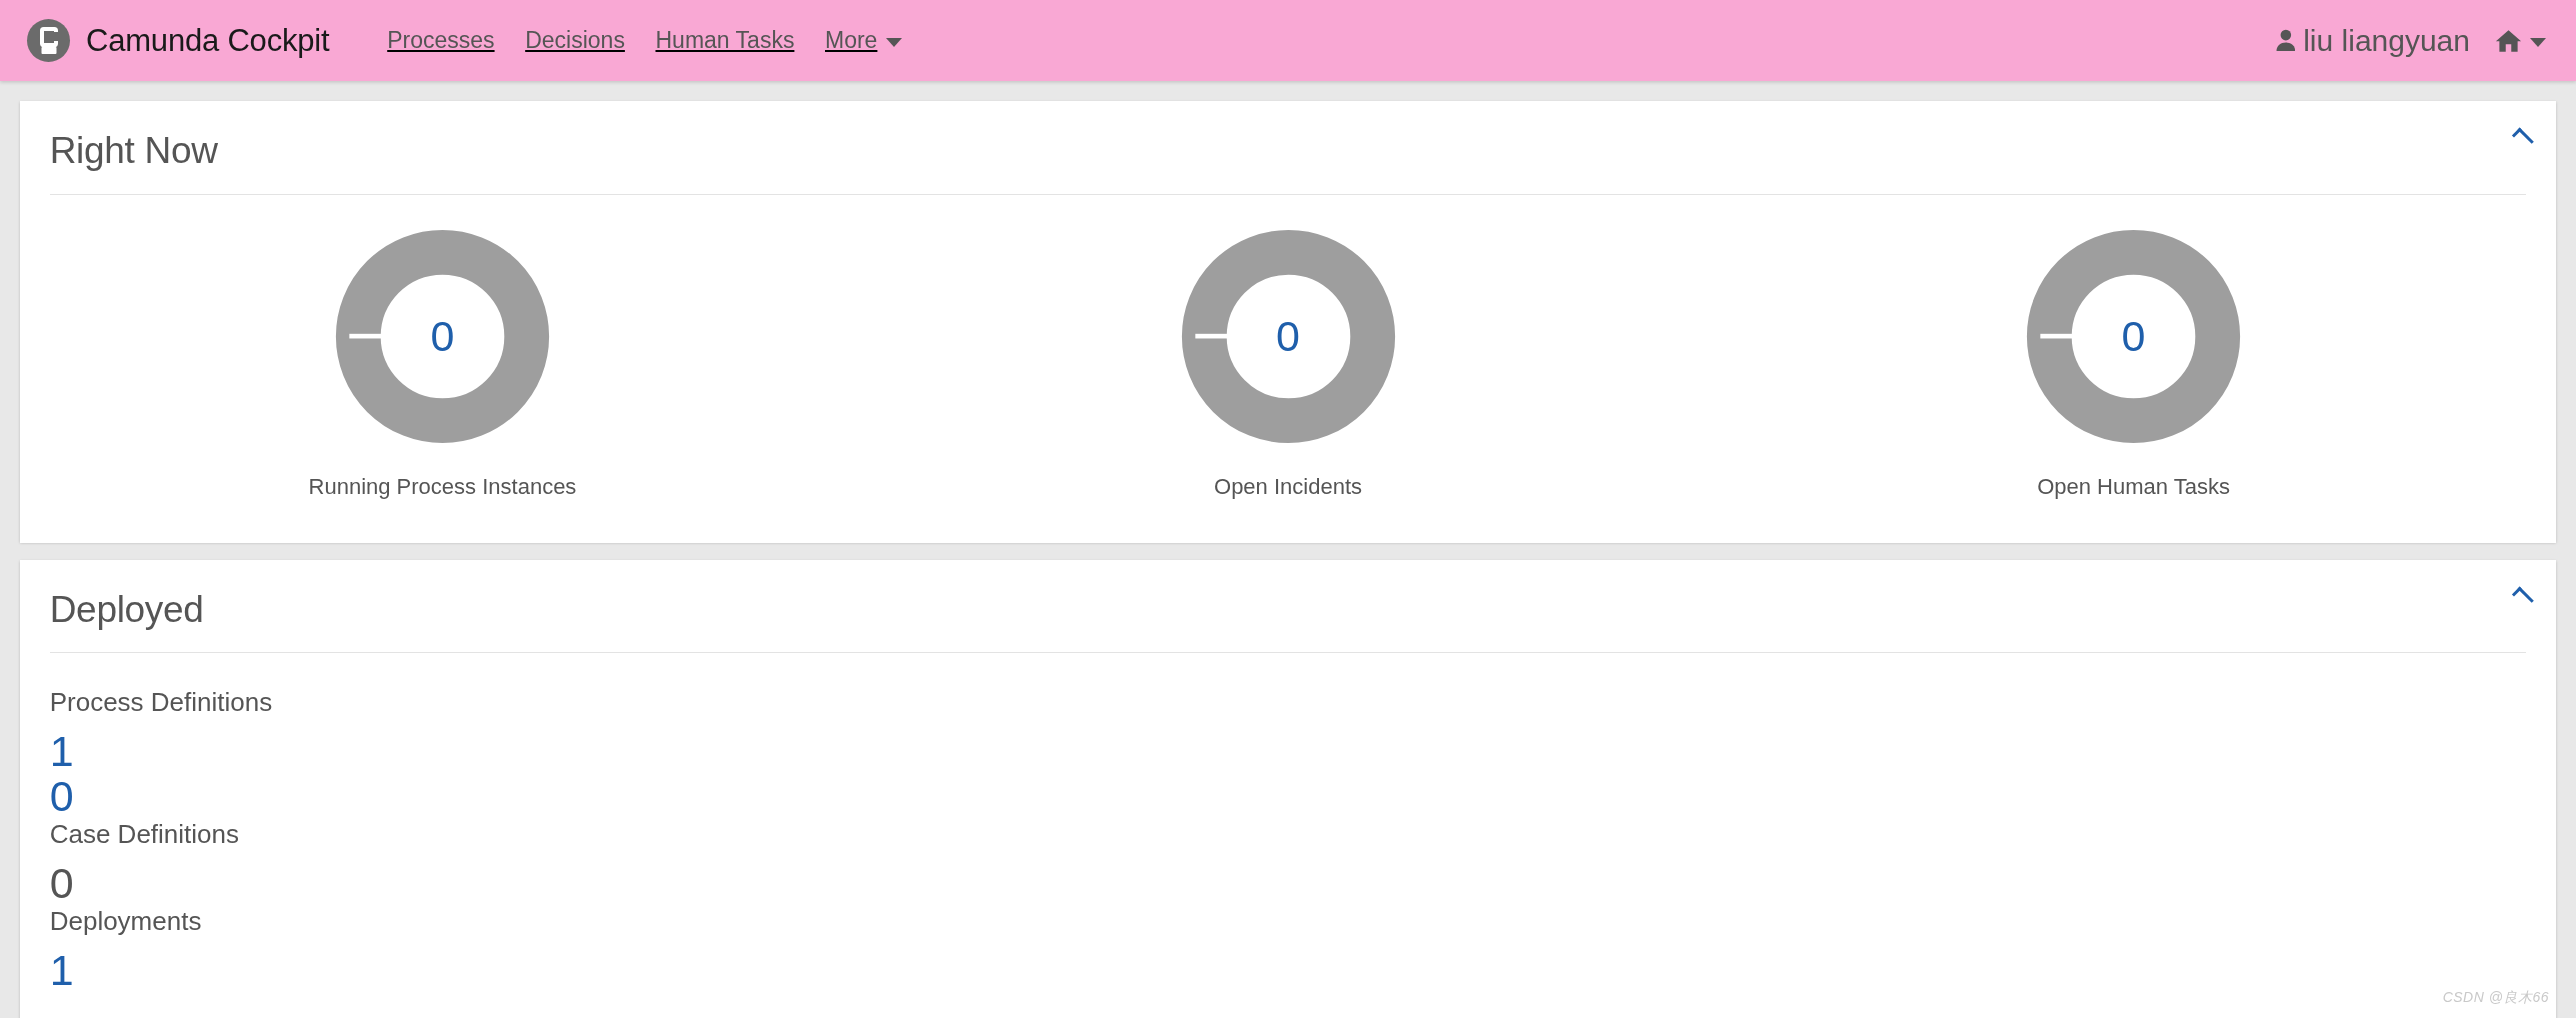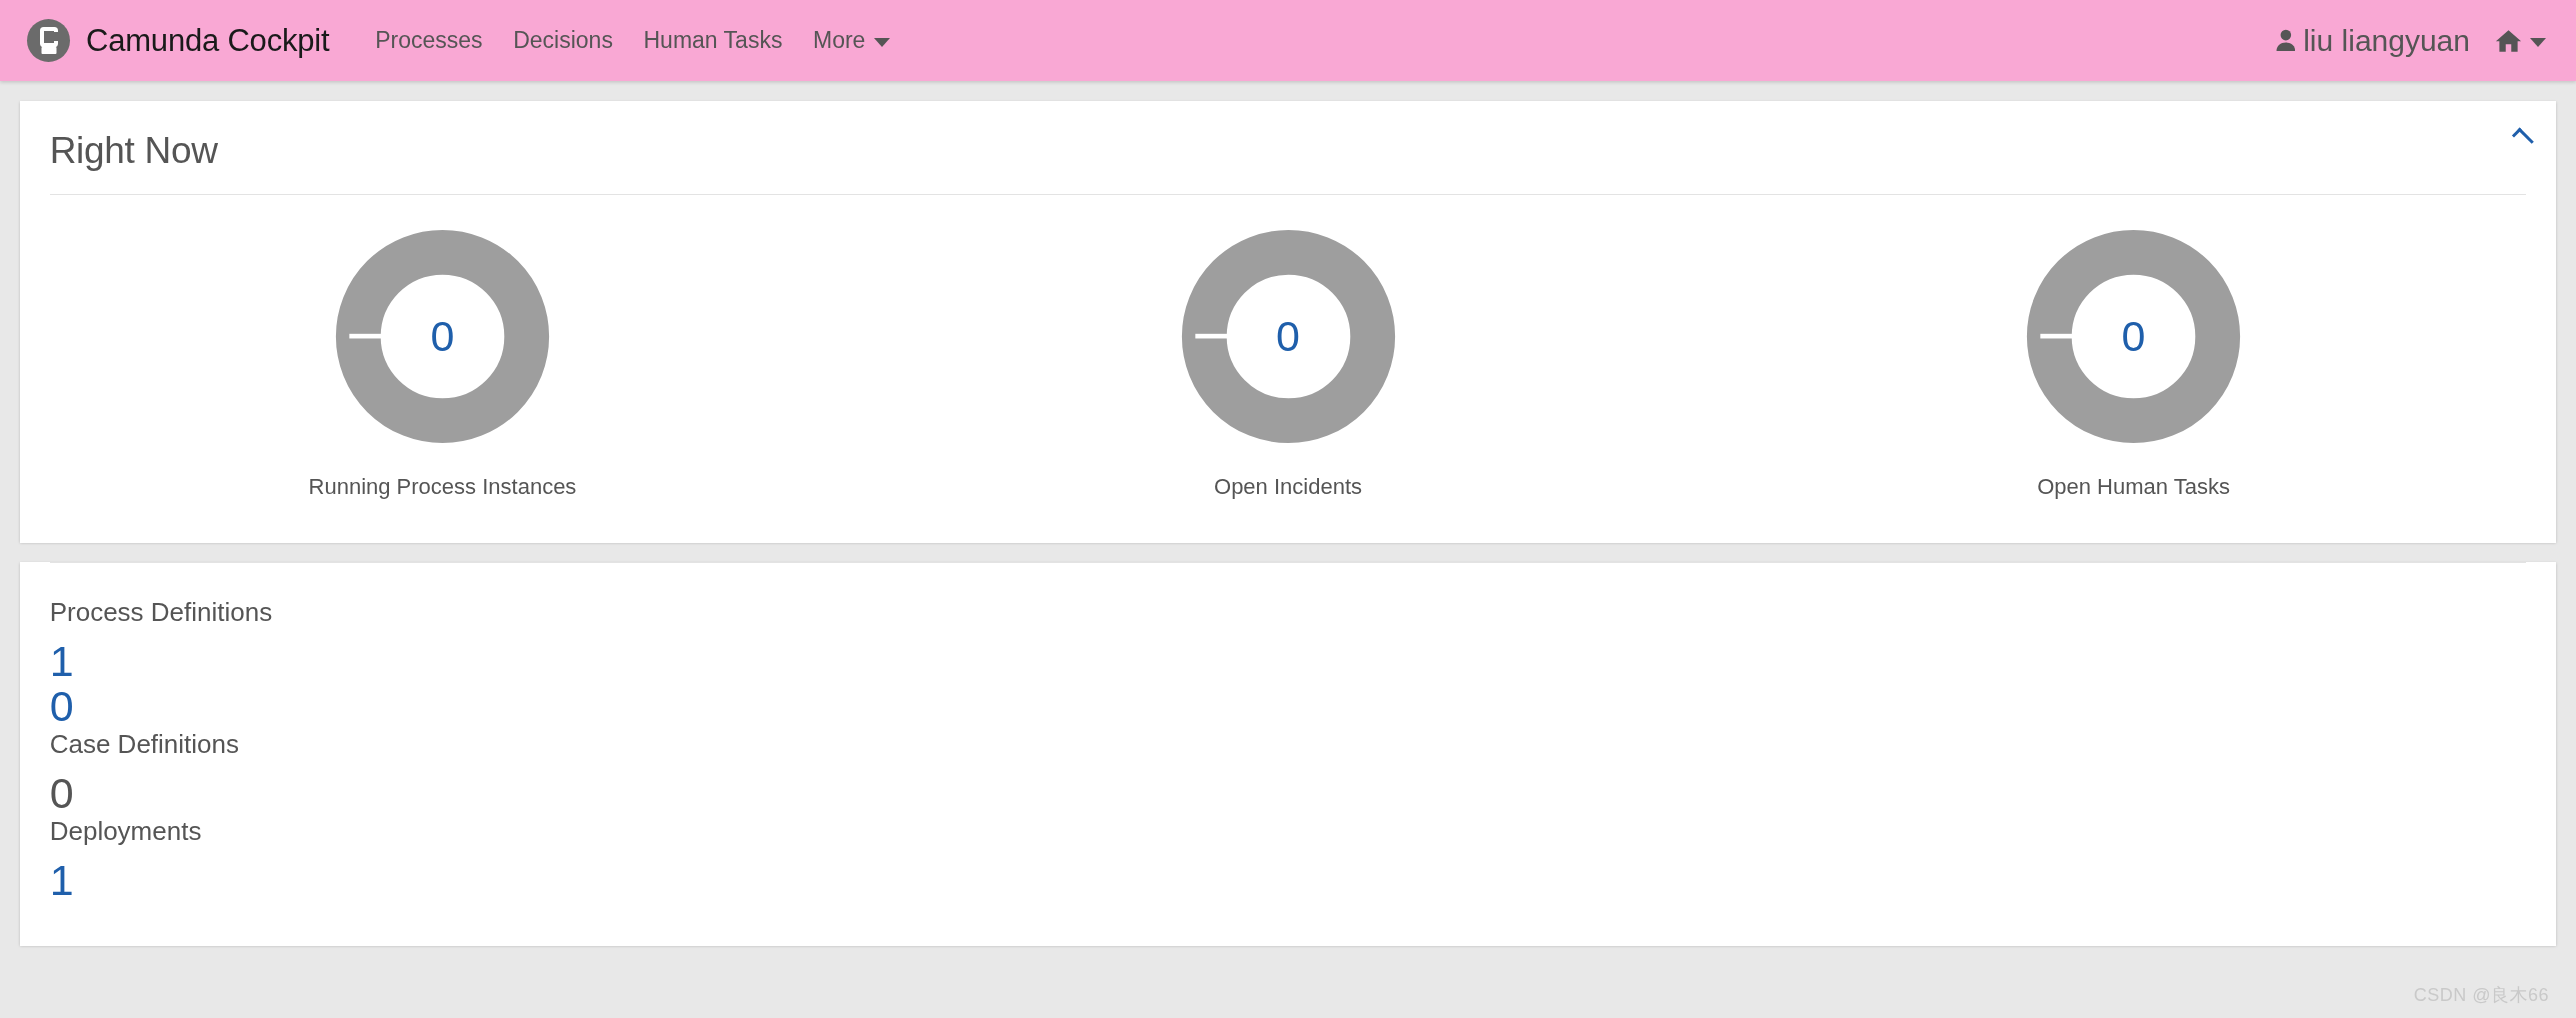--- a/index.html
+++ b/index.html
@@ -65,21 +65,22 @@
     font-size: 31px;
     color: #1a1a1a;
     font-weight: 400;
     white-space: nowrap;
     letter-spacing: -0.2px;
   }
   .nav-links {
     display: flex;
     align-items: flex-end;
     gap: 27px;
-    margin-left: 44px;
+    margin-left: 56px;
+    text-decoration: underline;
   }
   .nav-link {
     font-size: 23px;
     color: #555555;
     text-decoration: none;
     white-space: nowrap;
     padding: 5.4px 1.8px;
     display: flex;
     align-items: center;
     gap: 9px;
@@ -220,24 +221,25 @@
     text-decoration: none;
     display: inline-block;
   }
   .stat-value.muted { color: #555555; }
 
   
   .watermark {
     position: absolute;
     right: 27px;
     bottom: 10.7px;
-    font-size: 18px;
+    font-size: 14px;
     color: #c9c9c9;
     letter-spacing: 0.5px;
     user-select: none;
+    font-style: italic;
   }
 </style>
 </head>
 <body>
 
 <div class="navbar">
 
   <a class="brand" href="#">
     <span class="brand-logo">
       <span class="c-glyph"></span>
@@ -323,20 +325,26 @@
           </svg>
           <span class="donut-value">0</span>
         </div>
         <div class="metric-label">Open Human Tasks</div>
       </div>
 
     </div>
   </section>
 
   <section class="panel">
+    <div class="panel-head">
+      <h1 class="panel-title">Deployed</h1>
+      <button class="collapse-toggle">
+        <span class="chevron-up"></span>
+      </button>
+    </div>
     <div class="panel-divider"></div>
 
     <div class="stats-row">
 
       <div class="stat">
         <div class="stat-label">Process Definitions</div>
         <a class="stat-value" href="#">1</a>
       </div>
 
       <div class="stat">

